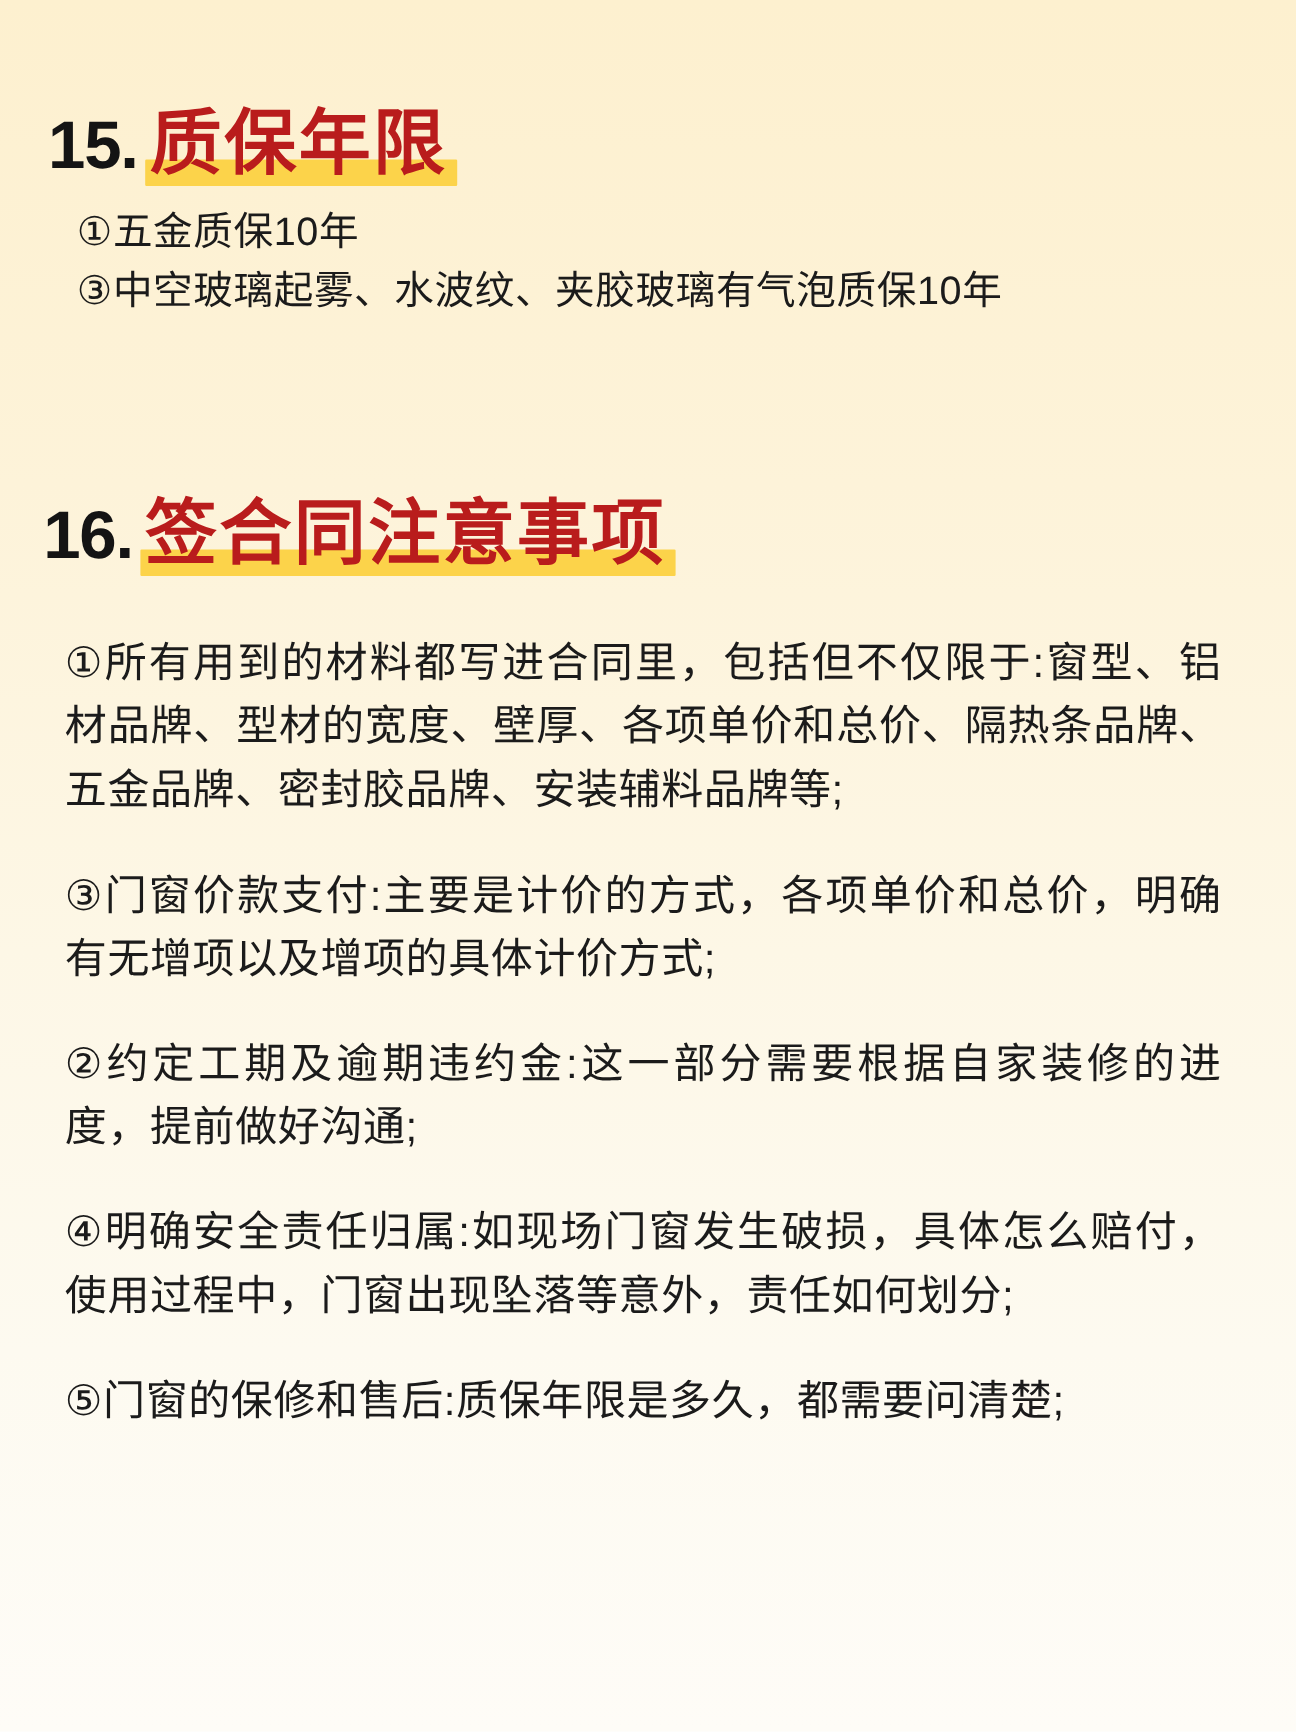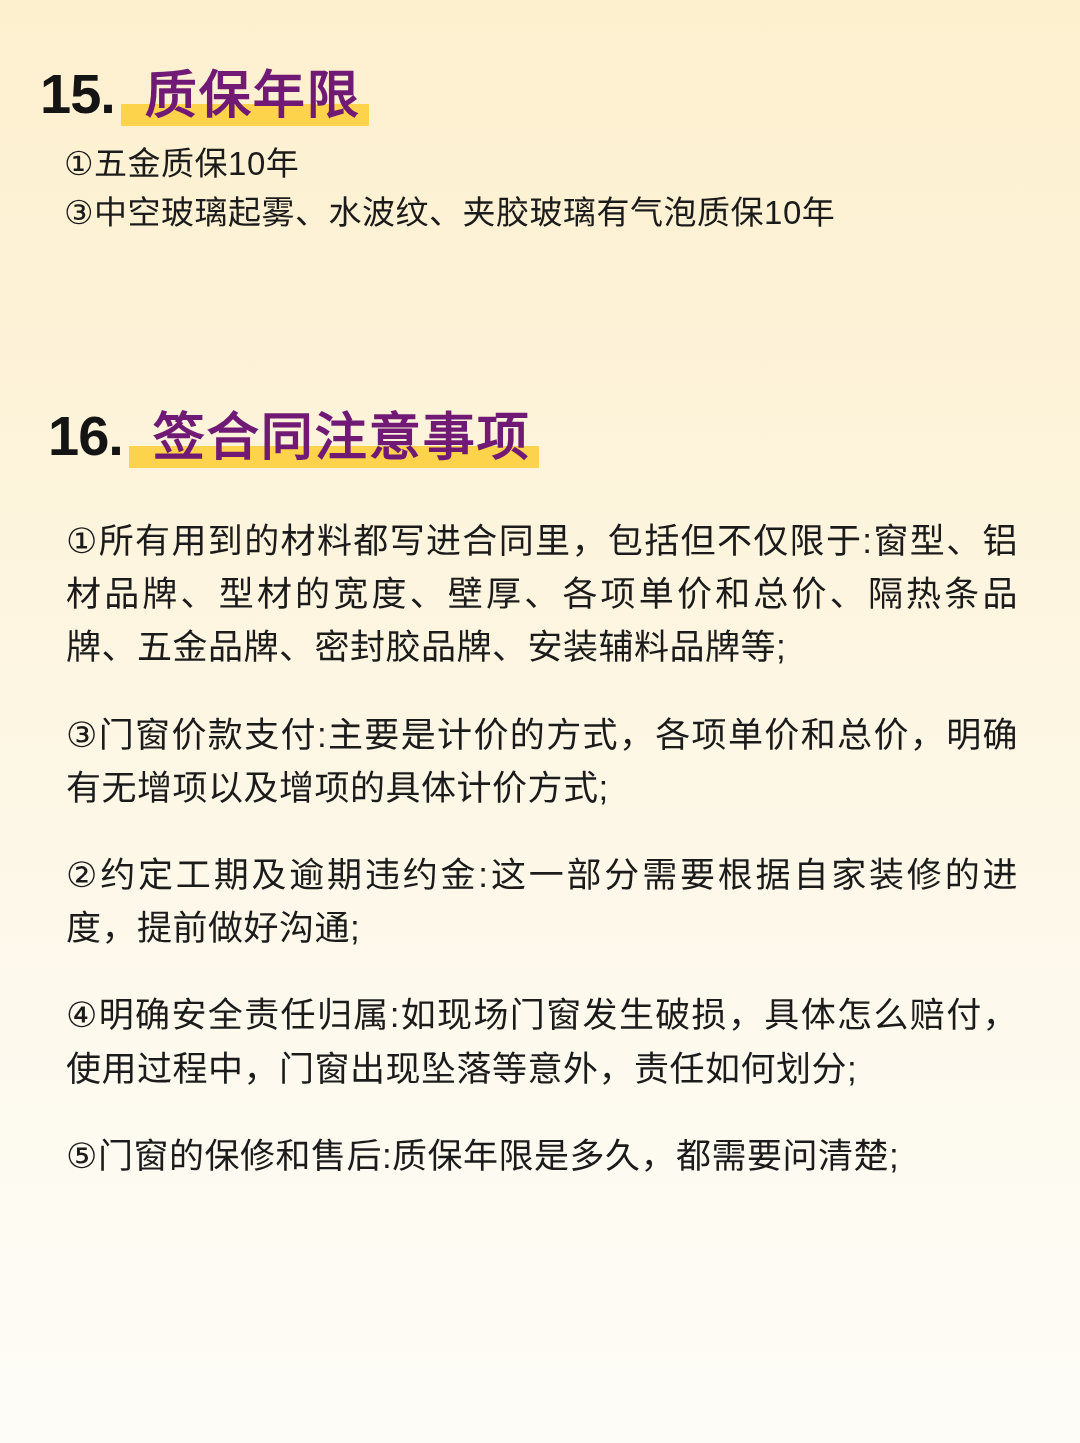--- a/index.html
+++ b/index.html
@@ -37,25 +37,24 @@
     color: #141414;
   }
   .sec-title-wrap {
     position: relative;
     display: inline-block;
     margin-left: 10px;
   }
   .sec-title {
     position: relative;
     z-index: 2;
-    font-size: 52px;
+    font-size: 60px;
     font-weight: 900;
     letter-spacing: 2px;
-    color: #701a75;
-    margin-left: 20px;
+    color: #b91c1c;
   }
   .hl {
     position: absolute;
     left: -4px;
     right: -8px;
     bottom: 2px;
     height: 22px;
     background: #fcd34a;
     z-index: 1;
     border-radius: 1px;
@@ -75,24 +74,24 @@
   .para {
     font-size: 35px;
     line-height: 1.52;
     color: #1b1b1b;
     letter-spacing: 0.5px;
     margin-bottom: 34px;
     text-align: justify;
   }
   .para:last-child { margin-bottom: 0; }
 
-  #section-15 { position: absolute; top: 53px; left: 40px; right: 40px; }
+  #section-15 { position: absolute; top: 70px; left: 40px; right: 40px; }
   #section-15 .lines { margin-top: 12px; padding-left: 24px; }
 
-  #section-16 { position: absolute; top: 395px; left: 48px; right: 40px; }
+  #section-16 { position: absolute; top: 395px; left: 36px; right: 40px; }
   #section-16 .paras { margin-top: 44px; padding-left: 18px; padding-right: 22px; }
 </style>
 </head>
 <body>
 
 <div class="page">
 
   <div id="section-15">
     <div class="section-head">
       <span class="sec-num">15.</span>

